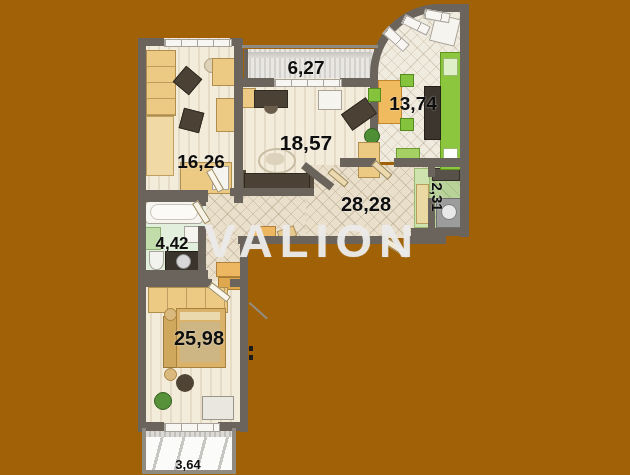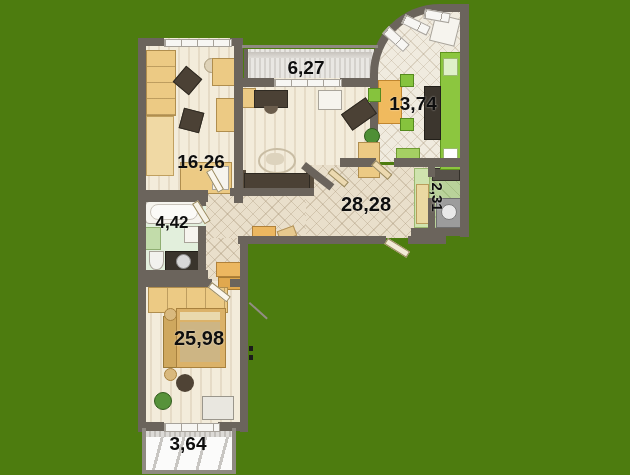--- a/index.html
+++ b/index.html
@@ -1,16 +1,16 @@
 <!DOCTYPE html>
 <html><head>
 <meta charset="utf-8">
 <style>
   html,body{margin:0;padding:0;background:#ffffff;}
-  #plan{position:relative;width:630px;height:475px;background:#4d7c0f;overflow:hidden;
+  #plan{position:relative;width:630px;height:475px;background:#a16207;overflow:hidden;
         font-family:"Liberation Sans",sans-serif;}
   .abs{position:absolute;}
   .wall{position:absolute;background:#6b645c;z-index:20;}
   .floor{position:absolute;z-index:1;}
   .wood{background-color:#f3ecdb;
         background-image:repeating-linear-gradient(90deg,rgba(175,150,115,0.20) 0 2px,rgba(0,0,0,0) 2px 10px);}
   .tile{background-color:#e9dfcb;
         background-image:repeating-linear-gradient(45deg,rgba(160,140,110,0.30) 0 1px,rgba(0,0,0,0) 1px 9px),
                          repeating-linear-gradient(-45deg,rgba(160,140,110,0.30) 0 1px,rgba(0,0,0,0) 1px 9px);}
   .tileL{background-color:#f0ebdf;
@@ -173,21 +173,23 @@
   <div class="furn circ" style="left:164px;top:368px;width:11px;height:11px;background:#d9b97e;border:1px solid #a8813e;"></div>
   <div class="furn" style="left:176px;top:308px;width:48px;height:58px;background:#dbb269;border:1px solid #a8813e;"></div>
   <div class="furn" style="left:180px;top:312px;width:40px;height:8px;background:#e9d9ad;"></div>
   <div class="furn" style="left:180px;top:322px;width:40px;height:40px;background:#cdb584;"></div>
   <div class="furn circ" style="left:176px;top:374px;width:18px;height:18px;background:#4f4335;"></div>
   <div class="furn circ" style="left:154px;top:392px;width:16px;height:16px;background:#57923a;border:1px solid #335c1e;"></div>
   <div class="furn" style="left:202px;top:396px;width:30px;height:22px;background:#e9e7e0;border:1px solid #9a968c;"></div>
 
   <div class="lbl" style="left:306px;top:68px;font-size:19px;">6,27</div>
   <div class="lbl" style="left:413px;top:104px;font-size:19px;">13,74</div>
+  <div class="lbl" style="left:306px;top:143px;font-size:21px;">18,57</div>
   <div class="lbl" style="left:201px;top:162px;font-size:19px;">16,26</div>
   <div class="lbl lbl-rot" style="left:437px;top:197px;font-size:15px;">2,31</div>
   <div class="lbl" style="left:366px;top:204px;font-size:20px;">28,28</div>
-  <div class="lbl" style="left:172px;top:223px;font-size:17px;">4,42</div>
+  <div class="lbl" style="left:172px;top:244px;font-size:17px;">4,42</div>
   <div class="lbl" style="left:199px;top:338px;font-size:20px;">25,98</div>
-  <div class="lbl" style="left:188px;top:444px;font-size:19px;">3,64</div>
+  <div class="lbl" style="left:188px;top:464px;font-size:13px;">3,64</div>
 
+  <div id="watermark">VALION</div>
 
 </div>
 
 </body></html>

